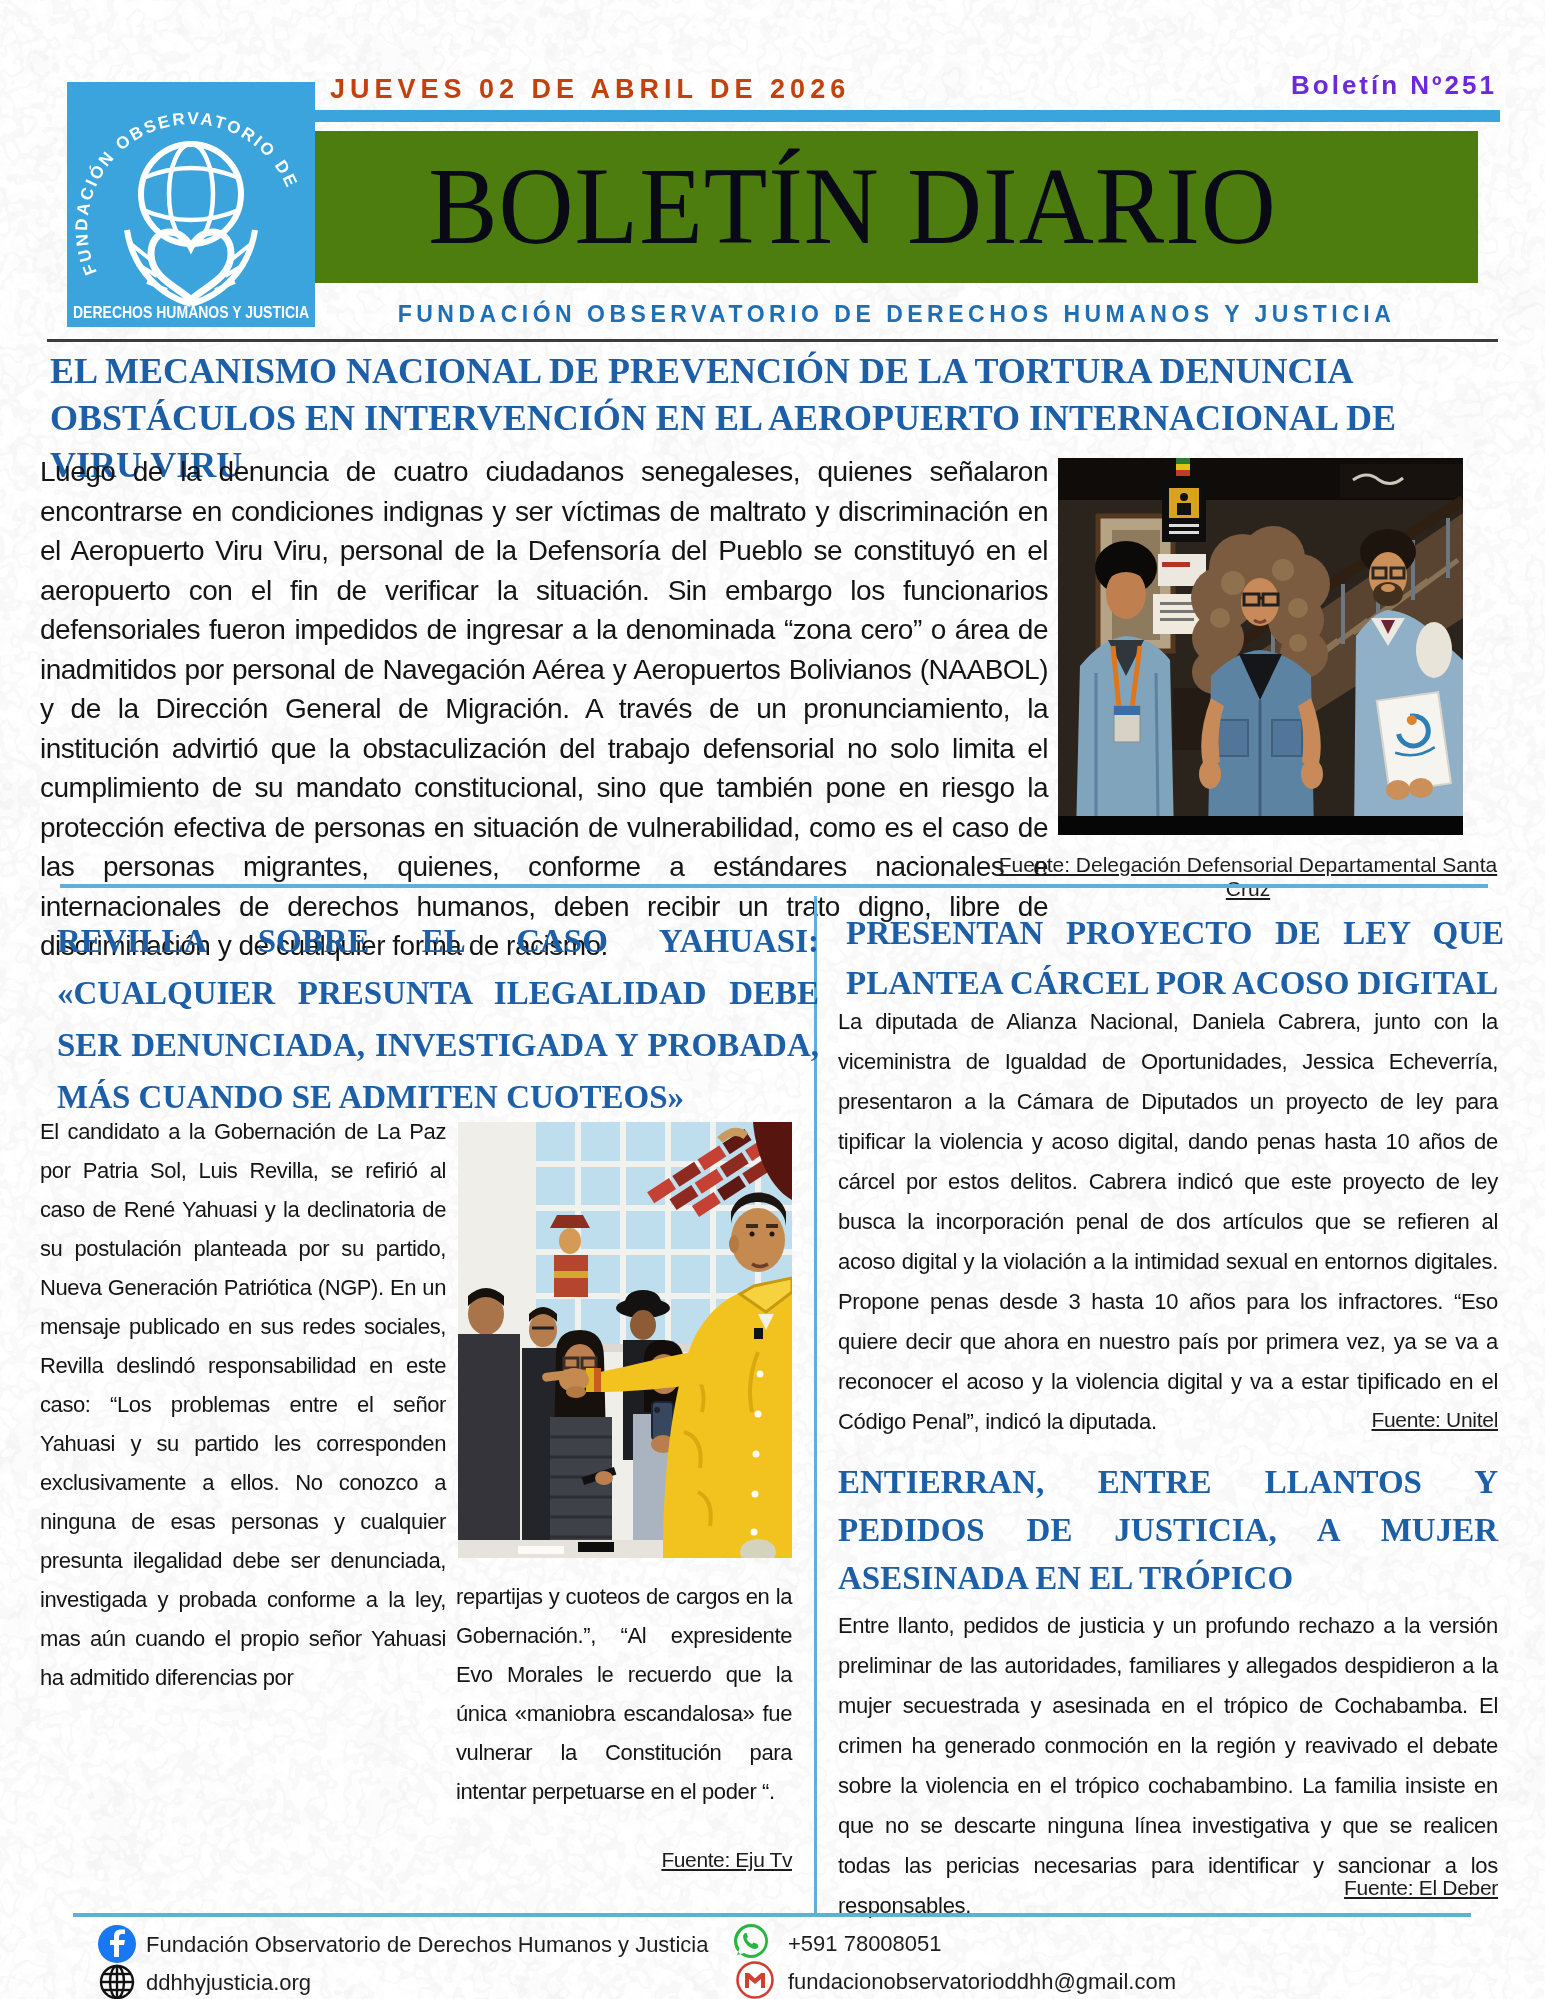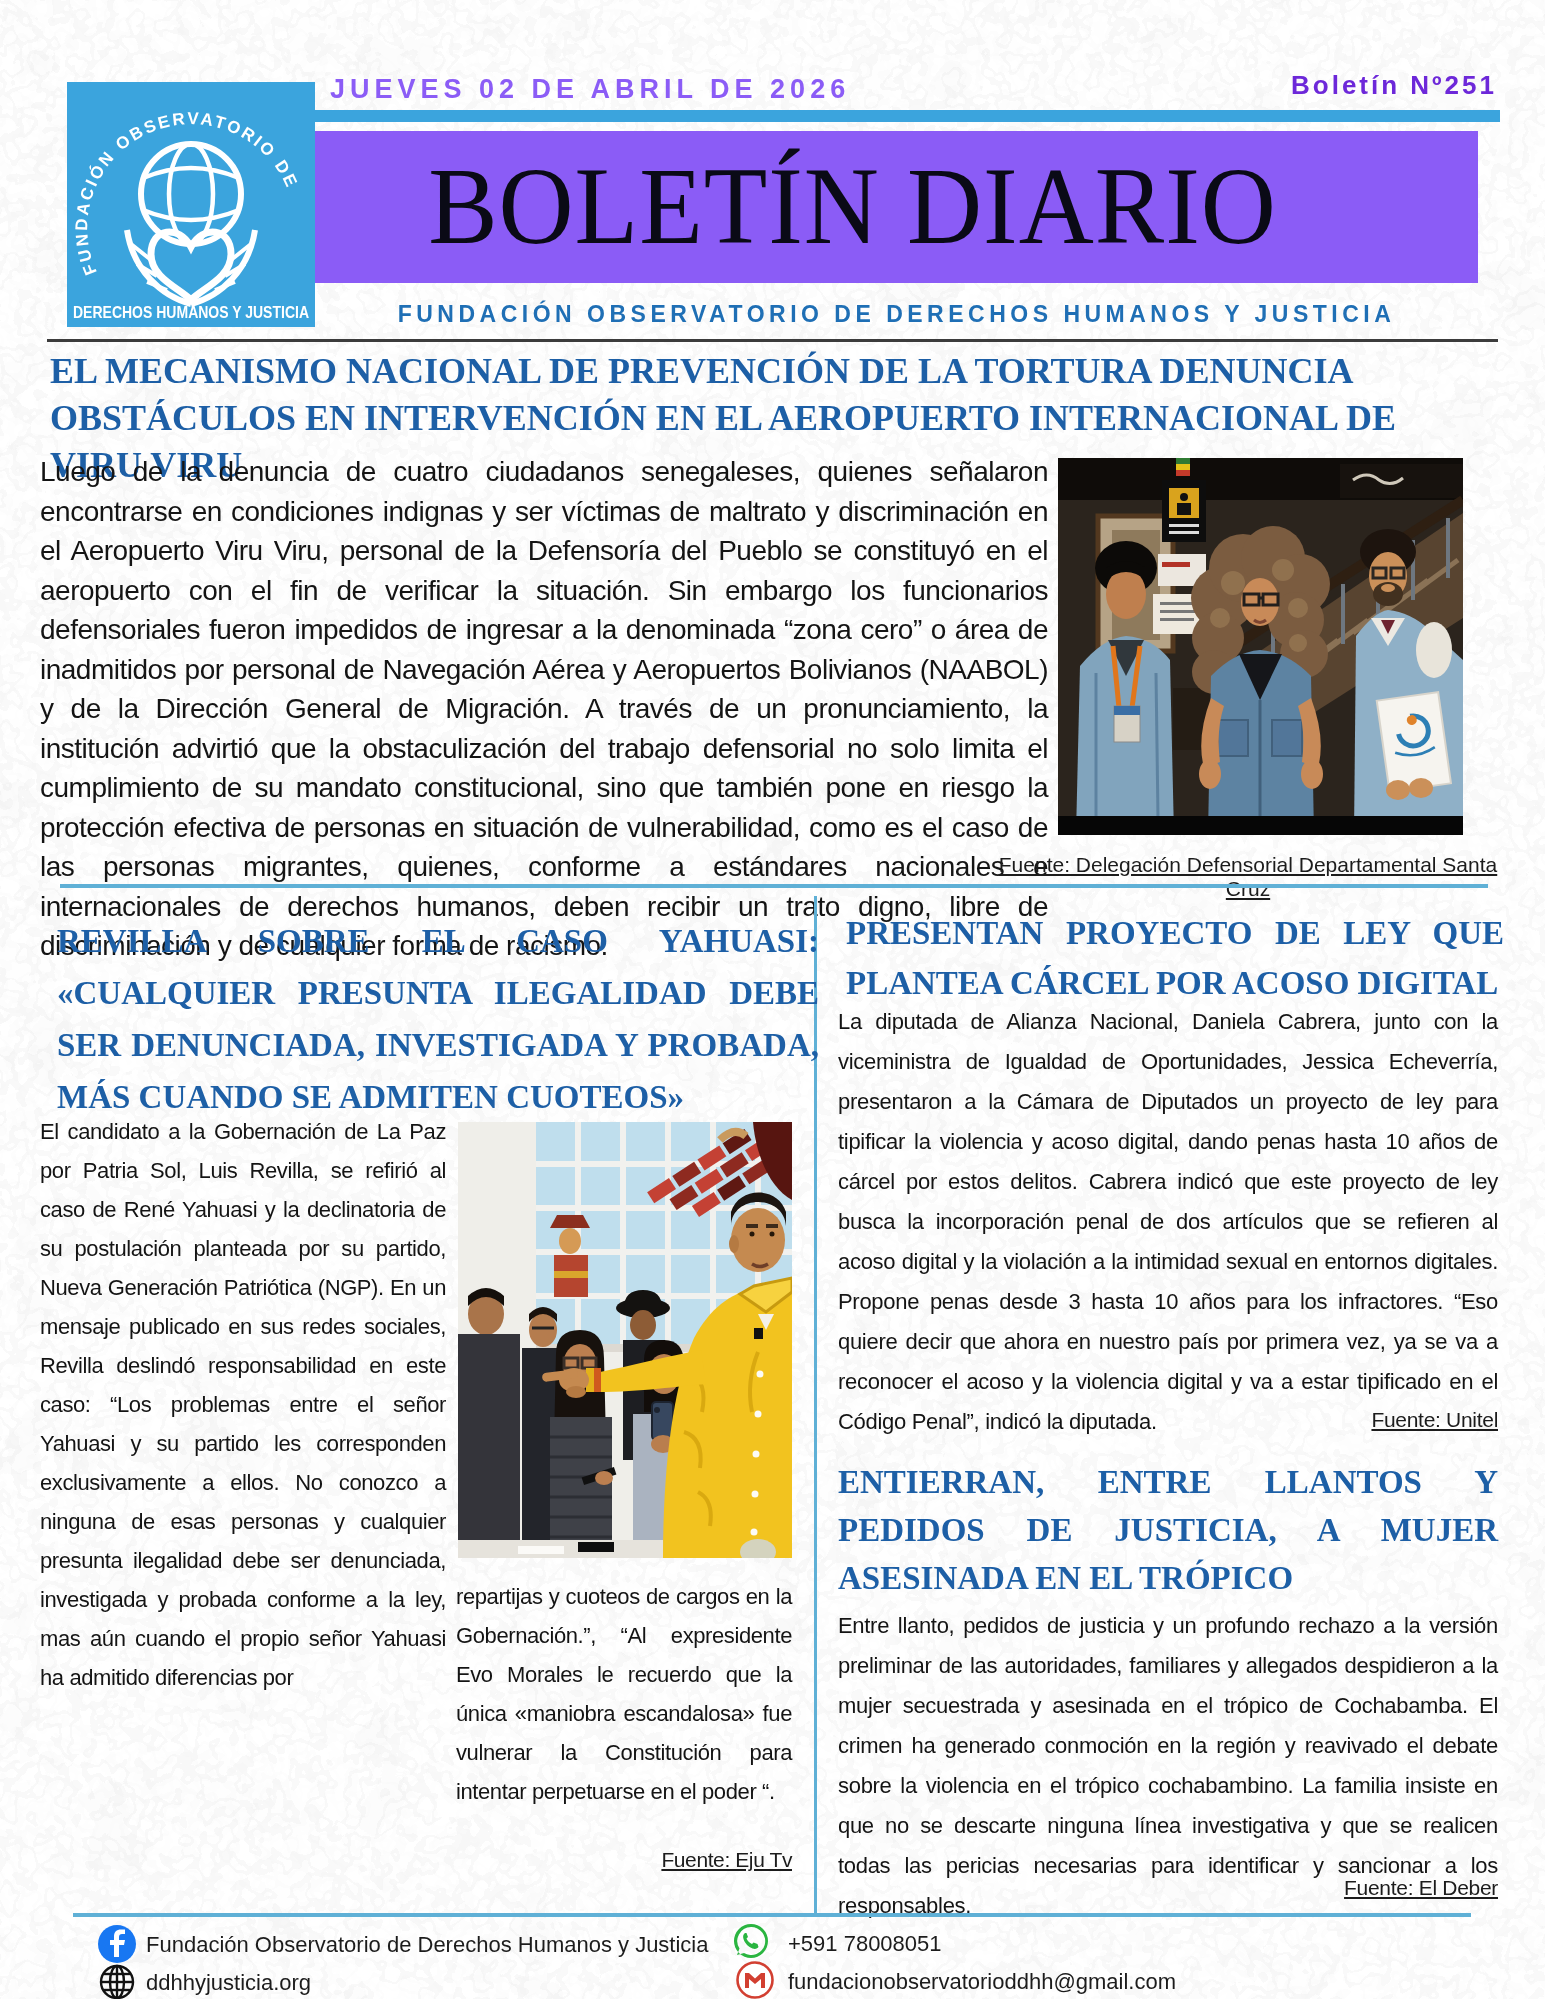--- a/index.html
+++ b/index.html
@@ -3,24 +3,24 @@
 <meta charset="utf-8">
 <style>
   html,body{margin:0;padding:0;background:#9a9a9a;}
   .page{position:relative;width:1545px;height:1999px;background:#ffffff;overflow:hidden;
         font-family:"Liberation Sans",sans-serif;}
   .abs{position:absolute;}
   .noise{position:absolute;left:0;top:0;z-index:0;pointer-events:none;}
 
   
   .logo-box{left:67px;top:82px;width:248px;height:245px;z-index:3;}
-  .date{left:330px;top:74px;font-size:27px;font-weight:bold;letter-spacing:5px;color:#8b5cf6;white-space:nowrap;}
+  .date{left:330px;top:74px;font-size:27px;font-weight:bold;letter-spacing:5px;color:#c2410c;white-space:nowrap;}
   .issue{top:70px;right:48px;font-size:26px;font-weight:bold;letter-spacing:3px;color:#6d28d9;white-space:nowrap;}
   .stripe{left:300px;top:110px;width:1200px;height:12px;background:#3ba4dd;}
-  .title-block{left:67px;top:131px;width:1411px;height:152px;background:#8b5cf6;text-align:center;padding-left:160px;box-sizing:border-box;}
+  .title-block{left:67px;top:131px;width:1411px;height:152px;background:#4d7c0f;text-align:center;padding-left:160px;box-sizing:border-box;}
   .bulletin-title{font-family:"Liberation Serif",serif;font-weight:400;font-size:104px;line-height:150px;
                   color:#0a0a16;letter-spacing:1px;transform:scaleY(1.06);transform-origin:center;white-space:nowrap;margin:0;}
   .subtitle{left:315px;top:301px;width:1163px;text-align:center;font-size:23px;font-weight:bold;
             letter-spacing:4.5px;color:#1f6fb5;white-space:nowrap;}
   .rule{left:47px;top:339px;width:1451px;height:3px;background:#3c3c3c;}
 
   
   .headline{font-family:"Liberation Serif",serif;font-weight:bold;color:#1d5fa6;text-align:justify;}
   .h-main{left:50px;top:348px;width:1432px;font-size:36px;line-height:47px;text-align:left;}
   .body{color:#141414;text-align:justify;}

